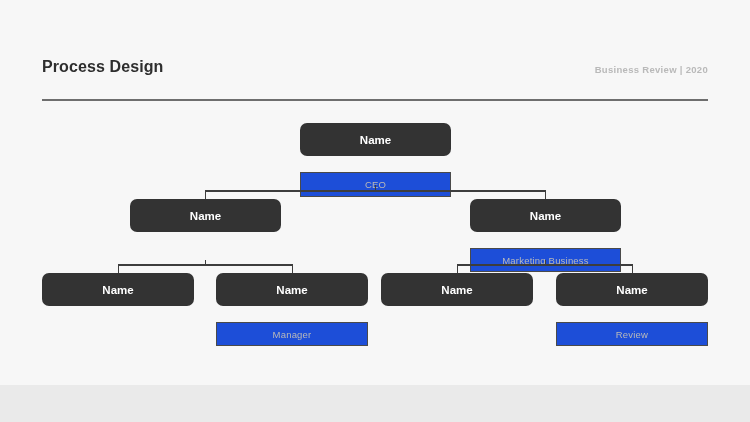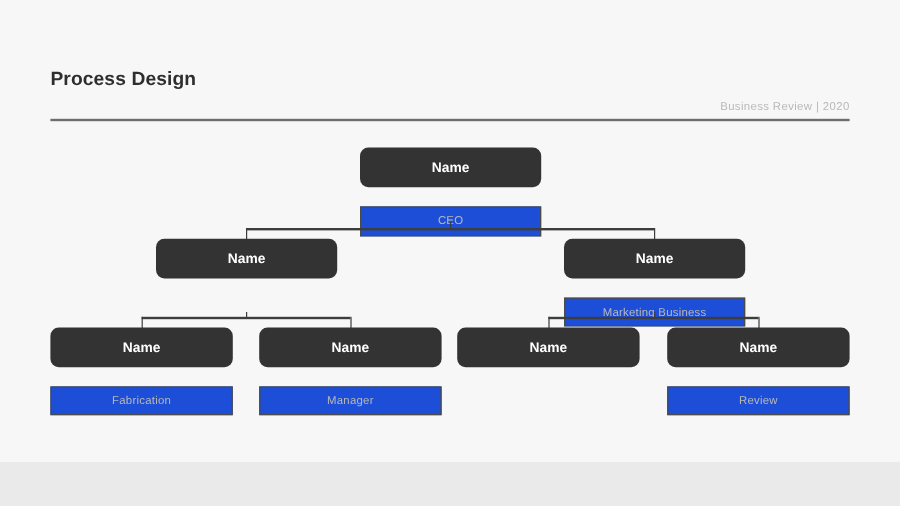--- a/index.html
+++ b/index.html
@@ -29,24 +29,25 @@
     left: 0;
     top: 2px;
     font-size: 16px;
     font-weight: bold;
     color: #2e2e2e;
     letter-spacing: 0.1px;
   }
   #header-meta {
     position: absolute;
     right: 0;
-    top: 28px;
+    top: 8px;
     font-size: 9.5px;
     color: #b9b9b9;
     letter-spacing: 0.3px;
+    font-weight: bold;
   }
   #header-rule {
     position: absolute;
     left: 0;
     top: 43px;
     width: 666px;
     height: 1.5px;
     background: #6e6e6e;
   }
 
@@ -150,21 +151,20 @@
   <div class="conn-v" style="left:117.5px; top:264px; height:10px;"></div>
   <div class="conn-v" style="left:291.5px; top:264px; height:10px;"></div>
 
   <div class="conn-v" style="left:544.5px; top:260px; height:5px;"></div>
   <div class="conn-h" style="left:457px; top:264px; width:175px;"></div>
   <div class="conn-v" style="left:456.5px; top:264px; height:10px;"></div>
   <div class="conn-v" style="left:631.5px; top:264px; height:10px;"></div>
 
   <div class="node" style="left:42px; top:273px; width:152px;">
     <div class="node-title">Name</div>
-    <div class="node-sub">Fabrication</div>
   </div>
 
   <div class="node" style="left:216px; top:273px; width:152px;">
     <div class="node-title">Name</div>
     <div class="node-sub">Manager</div>
   </div>
 
   <div class="node" style="left:381px; top:273px; width:152px;">
     <div class="node-title">Name</div>
   </div>

